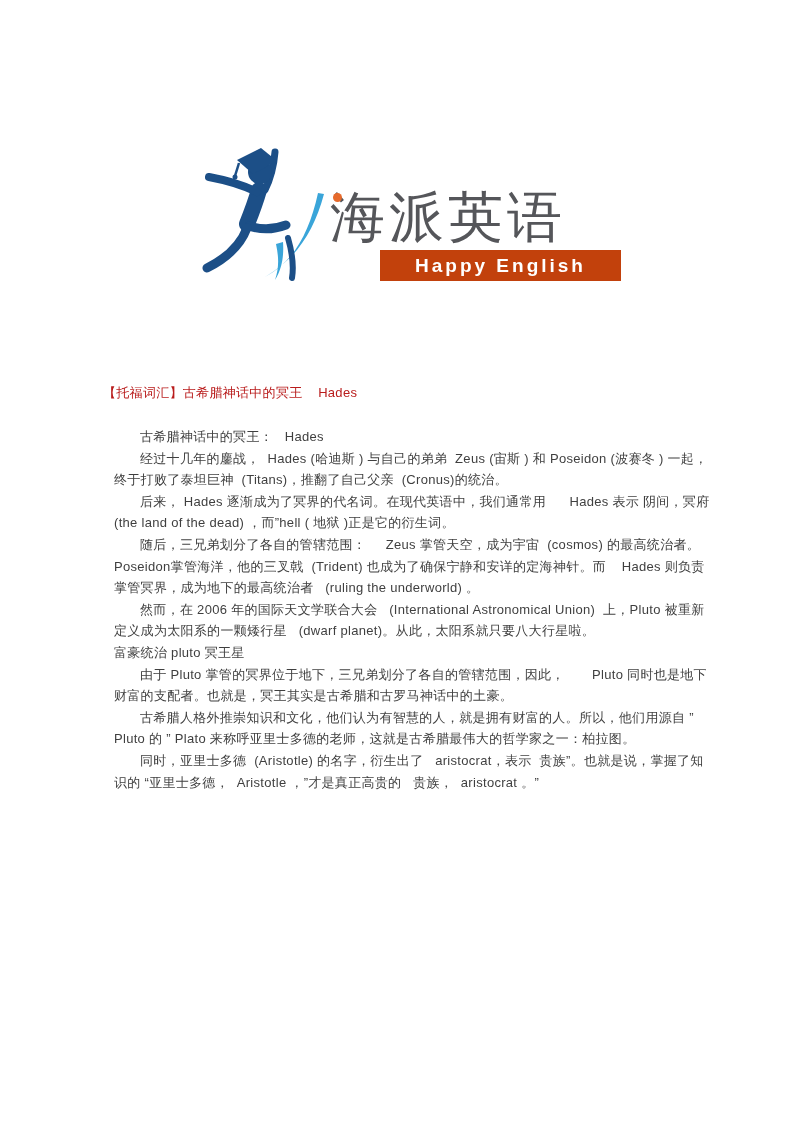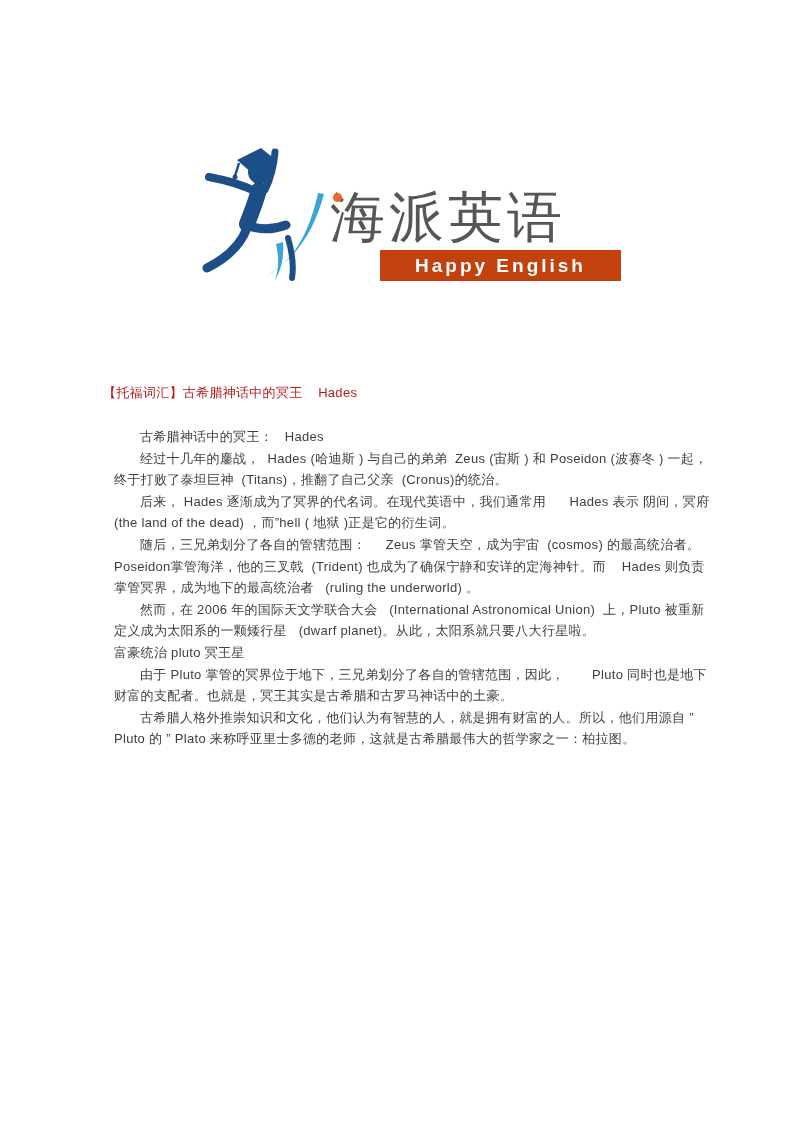--- a/index.html
+++ b/index.html
@@ -75,15 +75,16 @@
 
   <div class="doc-body" style="color: rgb(63, 63, 63);">
       <div class="para indent">古希腊神话中的冥王：   Hades</div>
       <div class="para indent">经过十几年的鏖战，  Hades (哈迪斯 ) 与自己的弟弟  Zeus (宙斯 ) 和 Poseidon (波赛冬 ) 一起，终于打败了泰坦巨神  (Titans)，推翻了自己父亲  (Cronus)的统治。</div>
       <div class="para indent">后来， Hades 逐渐成为了冥界的代名词。在现代英语中，我们通常用      Hades 表示 阴间，冥府 (the land of the dead) ，而”hell ( 地狱 )正是它的衍生词。</div>
       <div class="para indent">随后，三兄弟划分了各自的管辖范围：     Zeus 掌管天空，成为宇宙  (cosmos) 的最高统治者。Poseidon掌管海洋，他的三叉戟  (Trident) 也成为了确保宁静和安详的定海神针。而    Hades 则负责掌管冥界，成为地下的最高统治者   (ruling the underworld) 。</div>
       <div class="para indent">然而，在 2006 年的国际天文学联合大会   (International Astronomical Union)  上，Pluto 被重新定义成为太阳系的一颗矮行星   (dwarf planet)。从此，太阳系就只要八大行星啦。</div>
       <div class="para">富豪统治 pluto 冥王星</div>
       <div class="para indent">由于 Pluto 掌管的冥界位于地下，三兄弟划分了各自的管辖范围，因此，       Pluto 同时也是地下财富的支配者。也就是，冥王其实是古希腊和古罗马神话中的土豪。</div>
       <div class="para indent">古希腊人格外推崇知识和文化，他们认为有智慧的人，就是拥有财富的人。所以，他们用源自 ” Pluto 的 ” Plato 来称呼亚里士多德的老师，这就是古希腊最伟大的哲学家之一：柏拉图。</div>
+      <div class="para indent">同时，亚里士多德  (Aristotle) 的名字，衍生出了   aristocrat，表示  贵族”。也就是说，掌握了知识的 “亚里士多德，  Aristotle ，”才是真正高贵的   贵族，  aristocrat 。”</div>
     </div>
 
 </div>
 
 </body></html>

